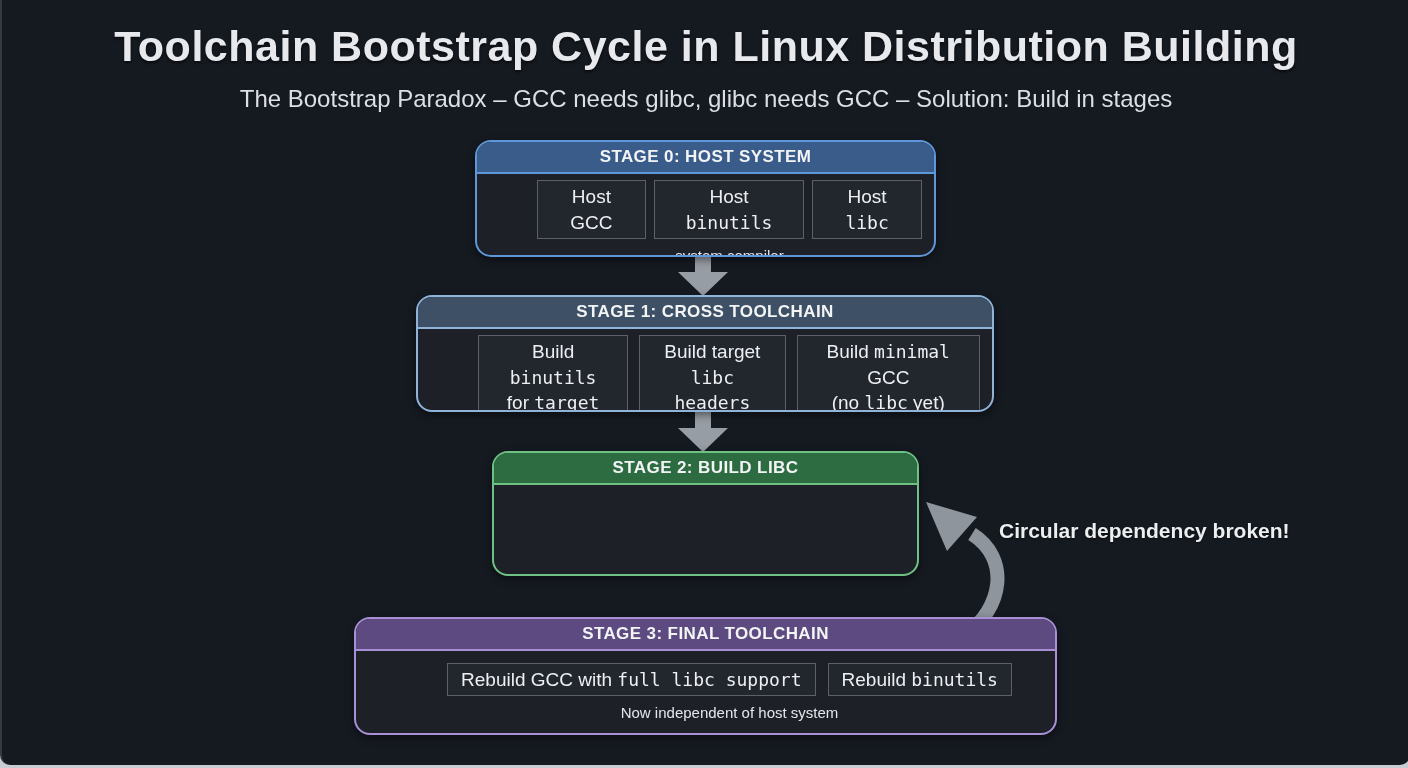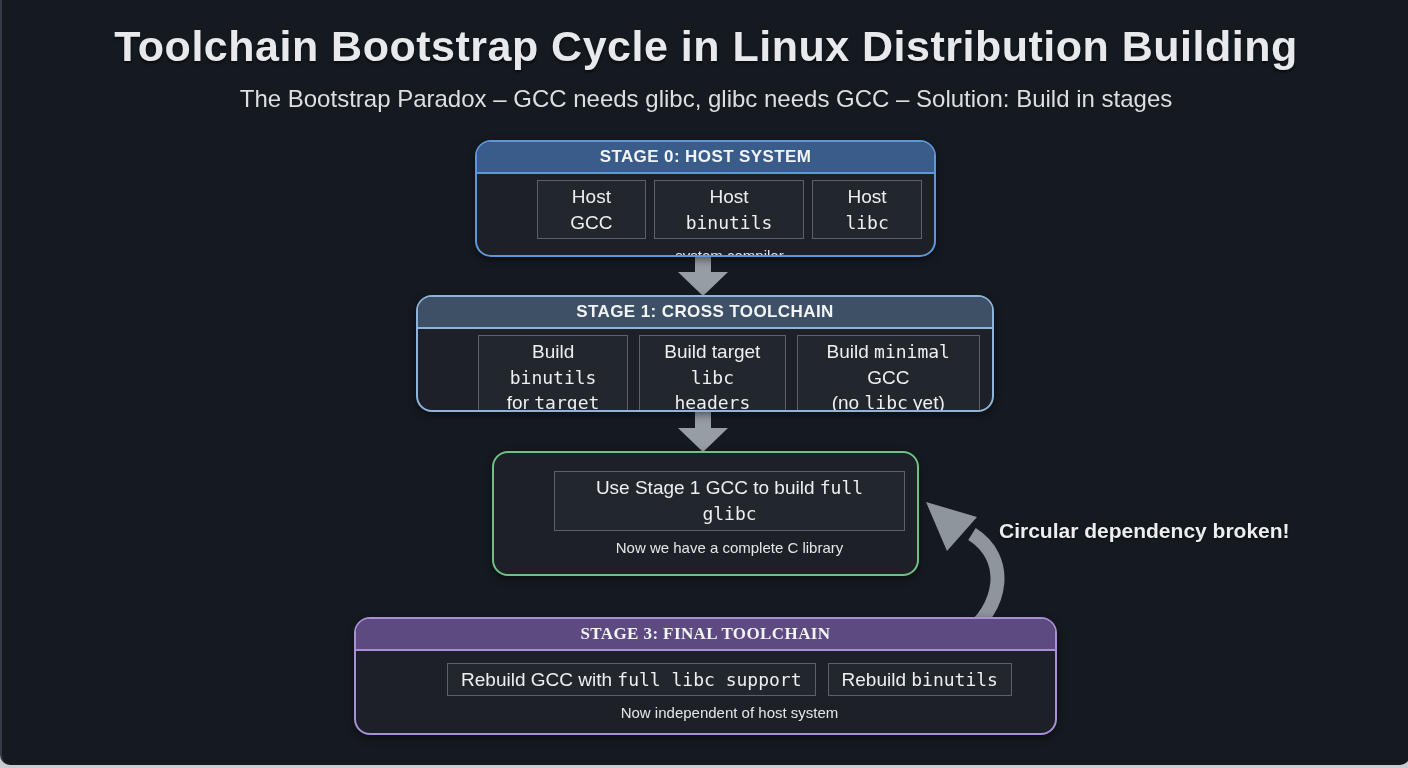--- a/index.html
+++ b/index.html
@@ -43,21 +43,21 @@
   
   .s0{left:473px;top:140px;width:457px;height:113px;border-color:#5e97d9;}
   .s0 .stage-header{background:#3a5c8b;border-color:#5e97d9;}
   .s0 .chip-row{gap:8px;}
   .s1{left:414px;top:295px;width:574px;height:113px;border-color:#8fb3d9;}
   .s1 .stage-header{background:#3d5066;border-color:#8fb3d9;}
   .s1 .chip-row{gap:11px;}
   .s2{left:490px;top:451px;width:423px;height:121px;border-color:#6ec084;}
   .s2 .stage-header{background:#2d6b41;border-color:#6ec084;}
   .s3{left:352px;top:617px;width:699px;height:114px;border-color:#a98fd6;}
-  .s3 .stage-header{background:#5d4a81;border-color:#a98fd6;font-family:Liberation Serif, serif;}
+  .s3 .stage-header{background:#5d4a81;border-color:#a98fd6;}
   .s3 .chip-row{gap:12px;}
   
   .down-arrow{position:absolute;width:72px;z-index:1;display:flex;flex-direction:column;align-items:center;}
   .down-arrow .stem{width:16px;background:#979da4;}
   .down-arrow .head{
     width:0;height:0;border-left:25px solid transparent;border-right:25px solid transparent;
     border-top:24px solid #979da4;
   }
   .a1{left:665px;top:254px;}
   .a1 .stem{height:18px;}
@@ -113,26 +113,21 @@
     <div class="stem"></div>
     <div class="head"></div>
   </div>
 
   <svg class="loop-arrow" viewBox="0 0 145 150" xmlns="http://www.w3.org/2000/svg">
     <path d="M 82 148 C 122 120, 128 70, 90 46" fill="none" stroke="#8e959c" stroke-width="14"></path>
     <polygon points="44,14 95,29 65,63" fill="#8e959c"></polygon>
   </svg>
 
   <section class="stage s2">
-    <div class="stage-body">
-      <div class="chip-row">
-        <div class="chip"><span><span>Use Stage 1 GCC to build </span><span class="mono">full glibc</span></span></div>
-      </div>
-      <div class="stage-footer">Now we have a complete C library</div>
-    </div>
+    <header class="stage-header">STAGE 2: BUILD LIBC</header>
   </section>
 
   <div class="annotation">Circular dependency broken!</div>
 
   <section class="stage s3">
     <header class="stage-header">STAGE 3: FINAL TOOLCHAIN</header>
     <div class="stage-body">
       <div class="chip-row">
         <div class="chip"><span><span>Rebuild GCC with </span><span class="mono">full libc support</span></span></div>
         <div class="chip"><span><span>Rebuild </span><span class="mono">binutils</span></span></div>

